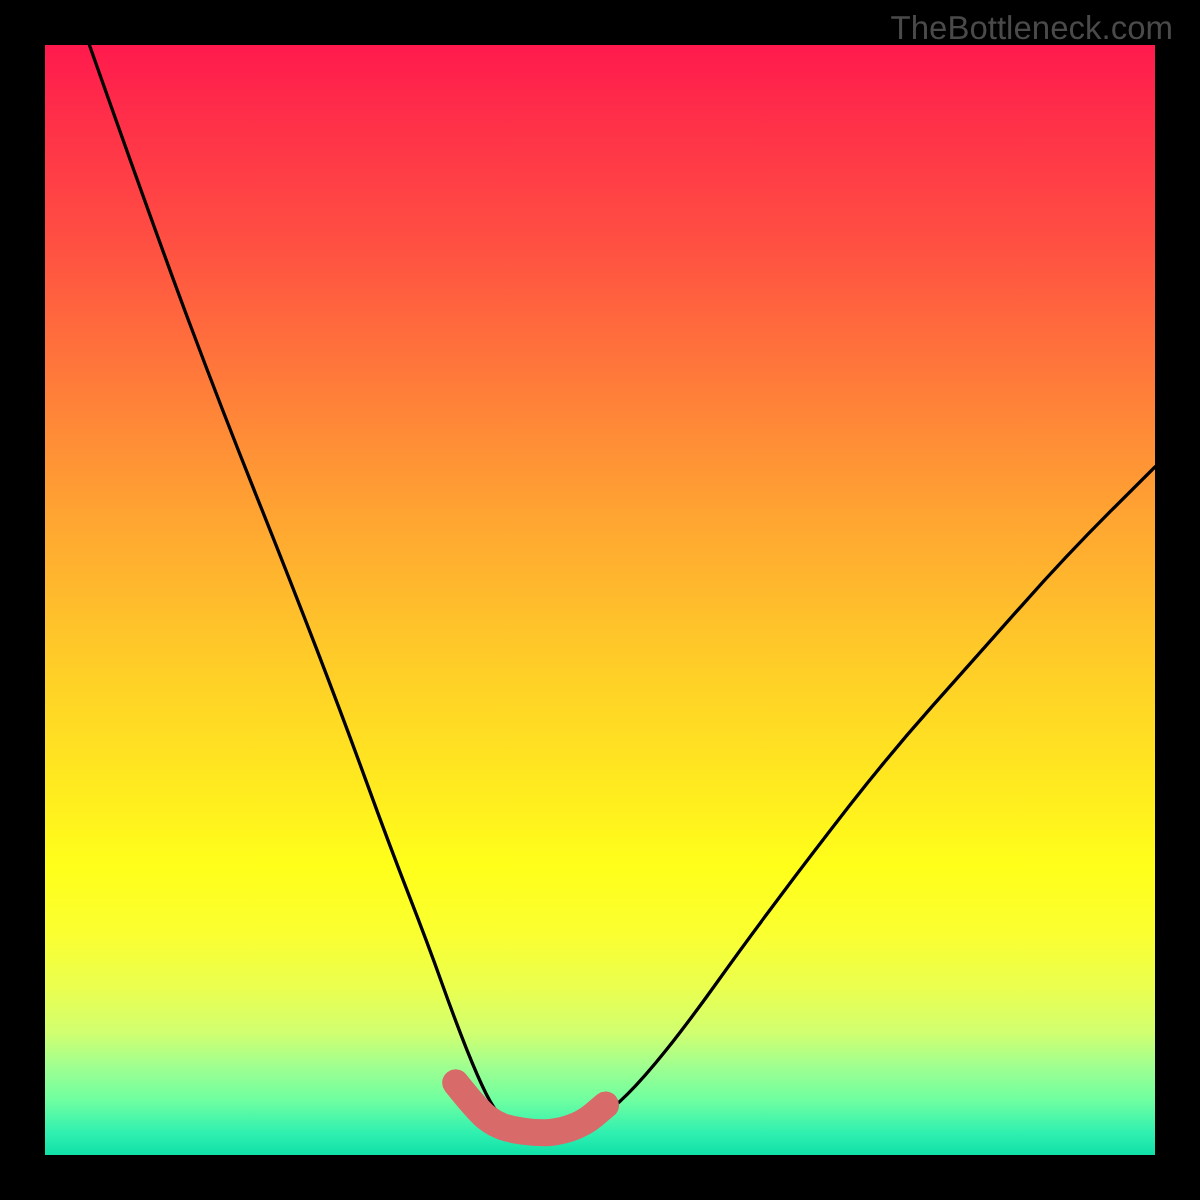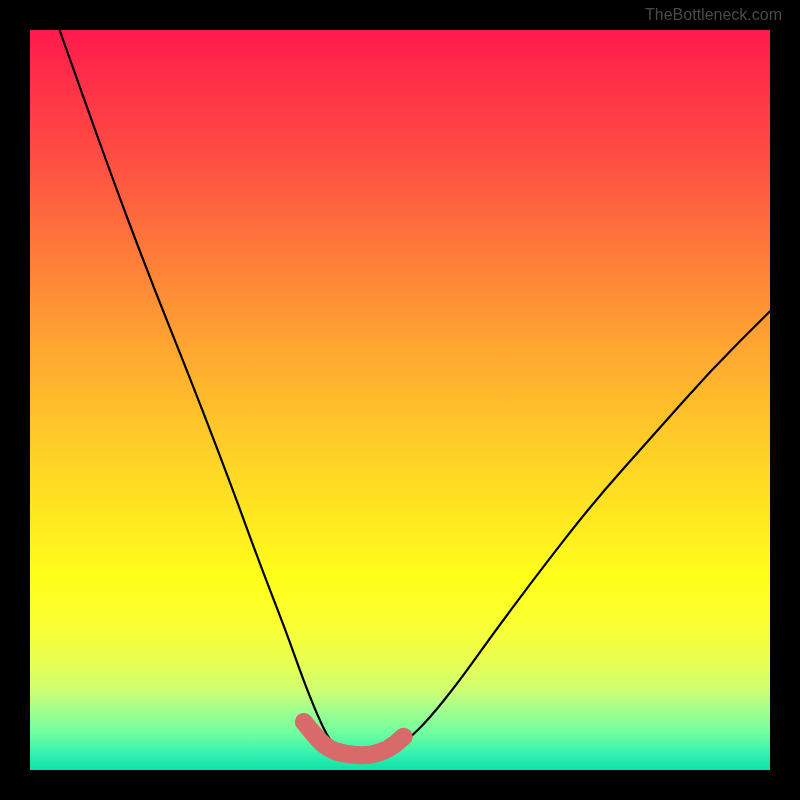--- a/index.html
+++ b/index.html
@@ -2,21 +2,21 @@
 <html><head>
   <meta charset="utf-8">
   <style>
     * { margin: 0; padding: 0; box-sizing: border-box; }
     body { width: 800px; height: 800px; background: #000; position: relative; font-family: Arial, sans-serif; }
     .watermark {
       position: absolute;
       top: 6px;
       right: 18px;
       color: #4a4a4a;
-      font-size: 16px;
+      font-size: 22px;
       font-weight: 500;
       z-index: 10;
     }
     .chart-area {
       position: absolute;
       top: 30px;
       left: 30px;
       width: 740px;
       height: 740px;
       background: linear-gradient(to bottom,

